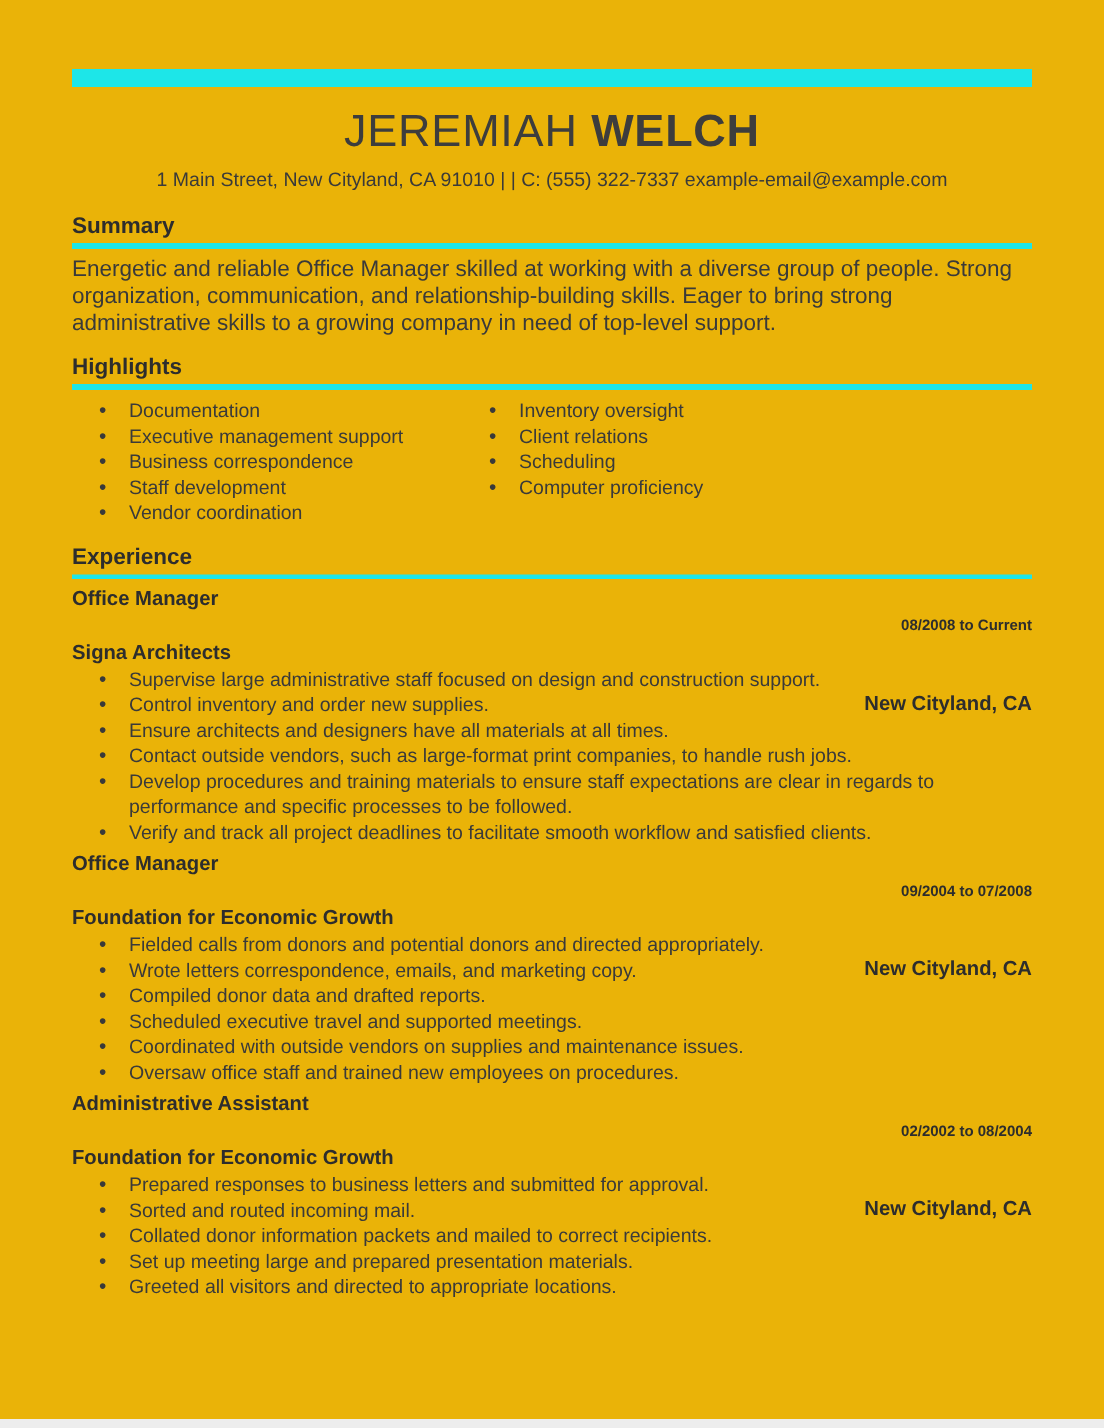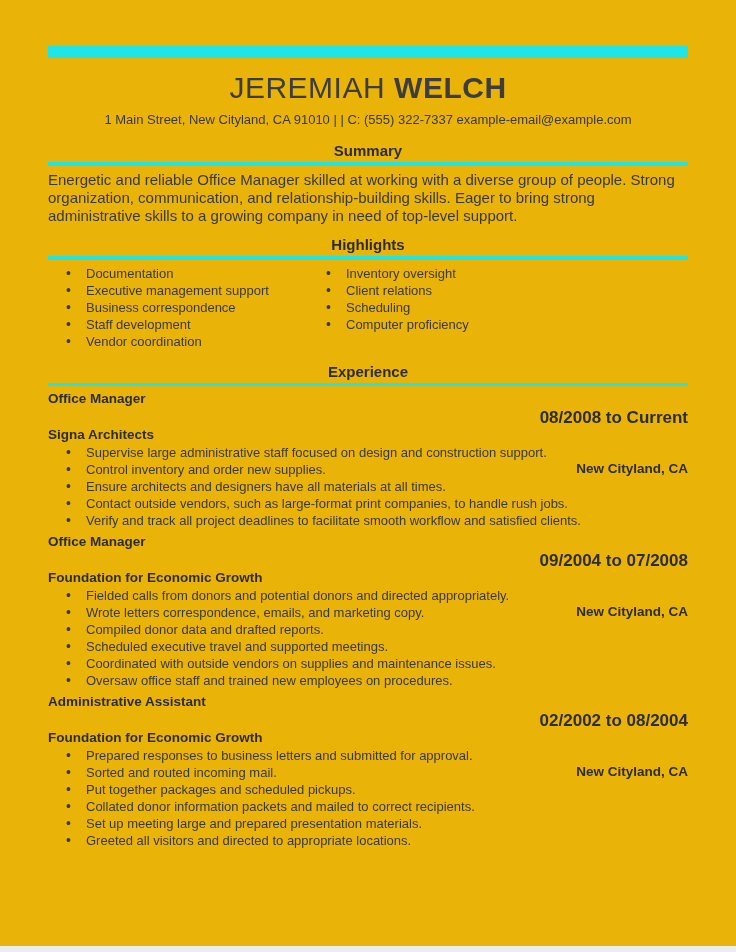--- a/index.html
+++ b/index.html
@@ -34,21 +34,21 @@
 
   .contact {
     margin-top:9px;
     text-align:center;
     font-size:13px;
     line-height:15px;
     color:#3a3a3a;
   }
 
   .section-heading {
-    text-align:center;
+    text-align:left;
     font-size:15px;
     line-height:17px;
     font-weight:700;
     color:#2d2d2d;
   }
   .rule {
     background:var(--accent, #1de6e8);
     height:4px;
     margin-top:3px;
   }
@@ -84,21 +84,21 @@
 
   .job { position:relative; }
   .job-title {
     margin-top:5px;
     font-size:13.5px; line-height:16px;
     font-weight:700; color:#2d2d2d;
   }
   .job-dates {
     margin-top:3px;
     text-align:right;
-    font-size:17px; line-height:16px;
+    font-size:10px; line-height:16px;
     font-weight:700; color:#2d2d2d;
   }
   .job-company {
     margin-top:1px;
     font-size:13.5px; line-height:16px;
     font-weight:700; color:#2d2d2d;
   }
   .job-body { position:relative; margin-top:1px; }
   .job-location {
     position:absolute;
@@ -159,20 +159,21 @@
       <div class="job-title">Office Manager</div>
       <div class="job-dates">08/2008 to Current</div>
       <div class="job-company">Signa Architects</div>
       <div class="job-body">
         <span class="job-location">New Cityland, CA</span>
         <ul class="blist">
           <li>Supervise large administrative staff focused on design and construction support.</li>
           <li class="wide">Control inventory and order new supplies.</li>
           <li class="wide">Ensure architects and designers have all materials at all times.</li>
           <li class="wide">Contact outside vendors, such as large-format print companies, to handle rush jobs.</li>
+          <li class="wide">Develop procedures and training materials to ensure staff expectations are clear in regards to performance and specific processes to be followed.</li>
           <li class="wide">Verify and track all project deadlines to facilitate smooth workflow and satisfied clients.</li>
         </ul>
       </div>
     </div>
 
     <div class="job">
       <div class="job-title">Office Manager</div>
       <div class="job-dates">09/2004 to 07/2008</div>
       <div class="job-company">Foundation for Economic Growth</div>
       <div class="job-body">
@@ -190,21 +191,20 @@
 
     <div class="job">
       <div class="job-title">Administrative Assistant</div>
       <div class="job-dates">02/2002 to 08/2004</div>
       <div class="job-company">Foundation for Economic Growth</div>
       <div class="job-body">
         <span class="job-location">New Cityland, CA</span>
         <ul class="blist">
           <li>Prepared responses to business letters and submitted for approval.</li>
           <li class="wide">Sorted and routed incoming mail.</li>
-          <li class="wide">Put together packages and scheduled pickups.</li>
           <li class="wide">Collated donor information packets and mailed to correct recipients.</li>
           <li class="wide">Set up meeting large and prepared presentation materials.</li>
           <li class="wide">Greeted all visitors and directed to appropriate locations.</li>
         </ul>
       </div>
     </div>
 
   </div>
   <div class="bottom-strip"></div>
 </div>

